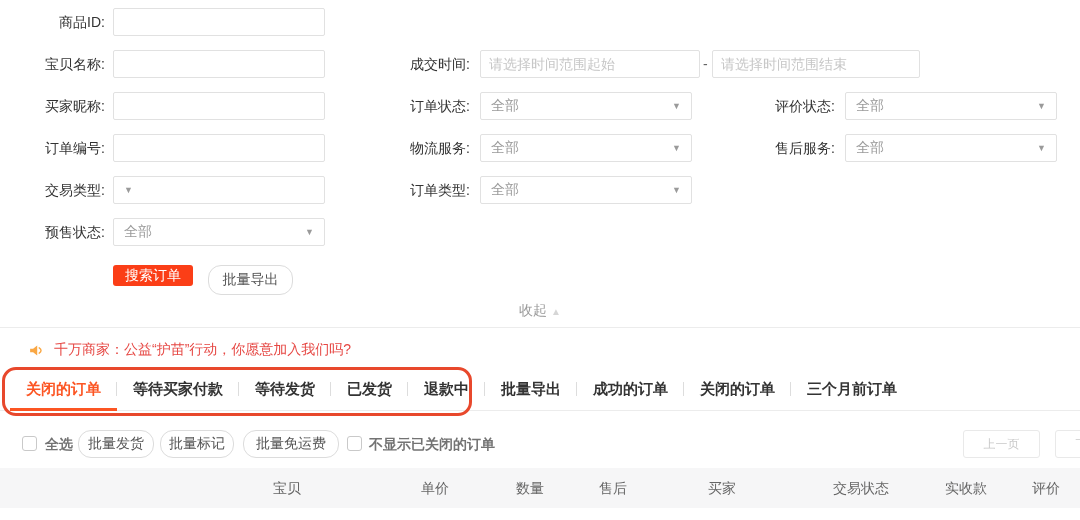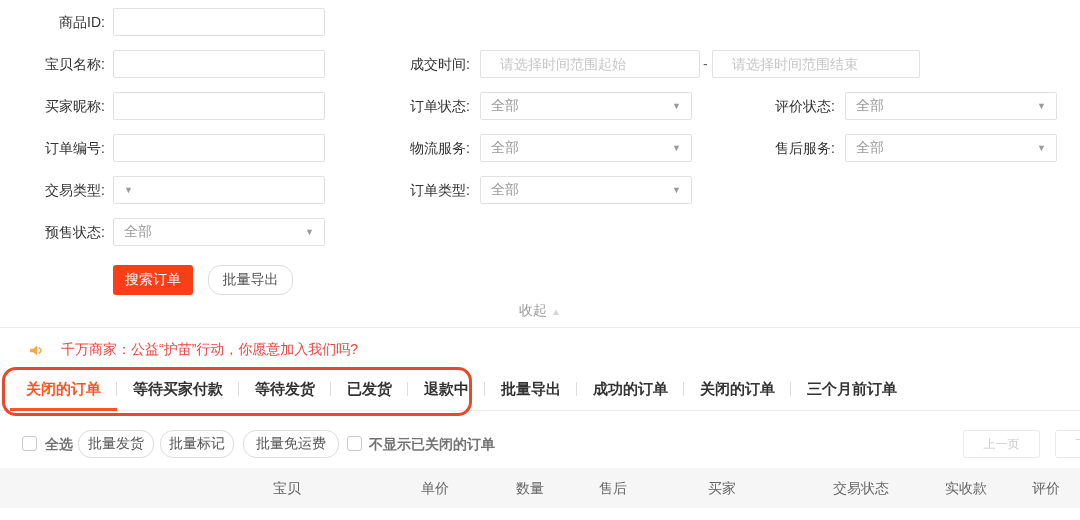--- a/index.html
+++ b/index.html
@@ -11,21 +11,21 @@
   }
   
   .flabel {
     position:absolute; width:105px; text-align:right;
     line-height:28px; color:#333; font-size:14px; white-space:nowrap;
   }
   .flabel.c2 { left:365px; }
   .flabel.c3 { left:730px; }
   .tinput {
     position:absolute; height:28px; border:1px solid #e1e1e1; border-radius:2px;
-    background:#fff; padding:0 19px; font-size:14px; color:#333; outline:none;
+    background:#fff; padding:0 8px; font-size:14px; color:#333; outline:none;
     font-family:inherit;
   }
   .tinput::placeholder { color:#c7c7c7; }
   .selectbox {
     position:absolute; height:28px; border:1px solid #e1e1e1; border-radius:2px;
     background:#fff; display:flex; align-items:center; padding:0 10px;
     cursor:pointer;
   }
   .selectbox .val { flex:1; color:#9a9a9a; font-size:14px; }
   .selectbox .arrow { color:#9a9a9a; font-size:9px; line-height:1; }
@@ -39,21 +39,21 @@
     color:#555; font-size:14px; cursor:pointer; font-family:inherit;
   }
   .collapse {
     position:absolute; left:485px; top:302px; width:110px; text-align:center;
     color:#9b9b9b; font-size:14px; cursor:pointer;
   }
   .collapse .tri { color:#d6d6d6; font-size:10px; margin-left:4px; }
   .divider { position:absolute; left:0; top:327px; width:1080px; height:1px; background:#ececec; }
   
   .announce {
-    position:absolute; left:28px; top:341px; display:flex; align-items:center; gap:16px;
+    position:absolute; left:28px; top:341px; display:flex; align-items:center; gap:9px;
     color:#e64743; font-size:14px;
   }
   
   .tabbar {
     position:absolute; left:0; top:368px; width:1080px; height:43px;
     border-bottom:1px solid #ececec; padding-left:10px; white-space:nowrap;
   }
   .tab {
     position:relative; display:inline-block; padding:0 16px; line-height:42px;
     font-size:15px; font-weight:bold; color:#333; cursor:pointer;
@@ -136,21 +136,21 @@
     <span class="val">全部</span>
     <span class="arrow">▼</span>
   </div>
 
   <span class="flabel" style="left:0;top:218px">预售状态:</span>
   <div class="selectbox" style="left:113px;top:218px;width:212px">
     <span class="val">全部</span>
     <span class="arrow">▼</span>
   </div>
 
-  <button class="btn-primary" style="left:113px;top:265px;width:80px;height:30px">搜索订单</button>
+  <button class="btn-primary" style="left:113px;top:265px;width:80px;height:21px">搜索订单</button>
   <button class="btn-plain" style="left:208px;top:265px;width:85px;height:30px">批量导出</button>
 
   <div class="collapse">
     <span>收起</span><span class="tri">▲</span>
   </div>
 </div>
 
 <div class="divider"></div>
 
 <div class="announce">

